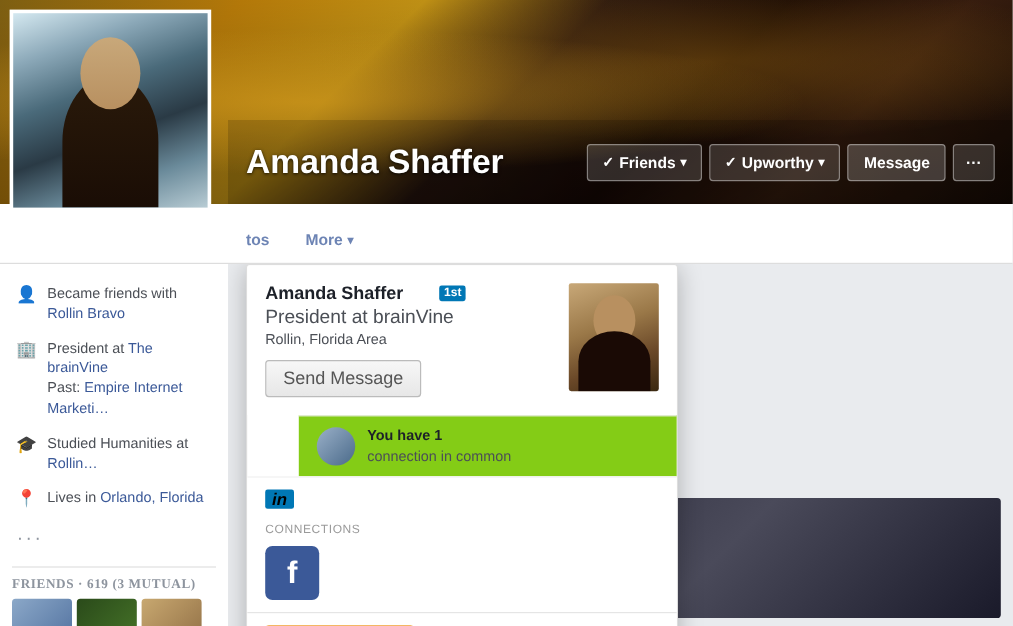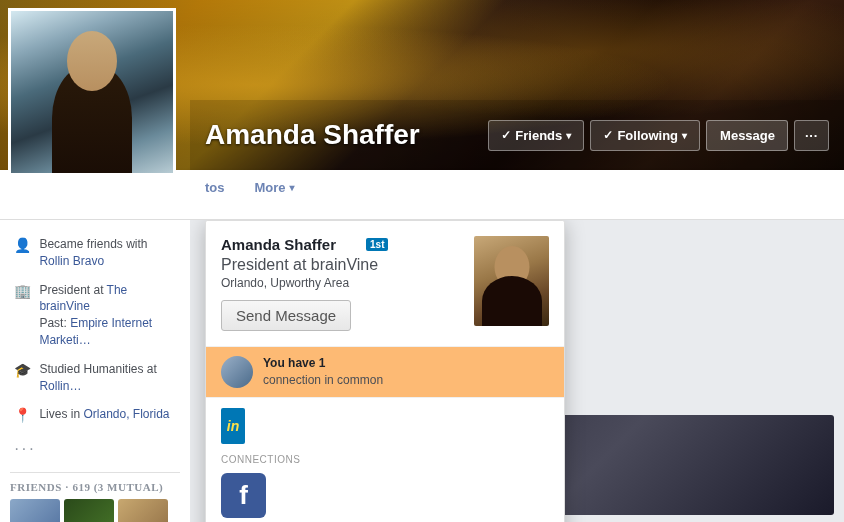--- a/index.html
+++ b/index.html
@@ -119,21 +119,21 @@
 
     
     .nav-tabs {
       position: absolute;
       top: 170px;
       left: 0; right: 0;
       height: 50px;
       background: #fff;
       border-bottom: 1px solid #ddd;
       display: flex;
-      align-items: flex-start;
+      align-items: flex-end;
       padding-left: 190px;
       box-shadow: 0 1px 3px rgba(0,0,0,0.1);
     }
     .nav-tab {
       padding: 10px 15px;
       font-size: 13px;
       font-weight: bold;
       color: #6d84b4;
       cursor: pointer;
       border-bottom: 2px solid transparent;
@@ -304,21 +304,22 @@
       border-radius: 50% 50% 0 0;
     }
 
     
     .mutual-section {
       border-top: 1px solid #f0f0f0;
       padding: 8px 15px;
       display: flex;
       align-items: center;
       gap: 10px;
-      background: #fdba74;
+      background: #84cc16;
+      margin-left: 43px;
     }
     .mutual-avatar {
       width: 32px;
       height: 32px;
       border-radius: 50%;
       background: linear-gradient(135deg, #9ab0c8, #4a6a8a);
       flex-shrink: 0;
     }
     .mutual-text {
       font-size: 12px;
@@ -331,23 +332,23 @@
     .linkedin-section {
       border-top: 1px solid #f0f0f0;
       padding: 10px 15px;
       background: #fff;
     }
     .linkedin-logo {
       display: inline-flex;
       align-items: center;
       justify-content: center;
       width: 24px;
-      height: 36px;
+      height: 16px;
       background: #0077b5;
-      color: #fde047;
+      color: #000000;
       font-size: 14px;
       font-weight: bold;
       font-style: italic;
       border-radius: 2px;
     }
     .connections-label {
       font-size: 10px;
       text-transform: uppercase;
       color: #9a9a9a;
       letter-spacing: 0.5px;
@@ -399,21 +400,21 @@
 <div class="name-bar">
   <span class="profile-name">Amanda Shaffer</span>
   <div class="action-buttons">
     <button class="btn-friends">
       <span class="checkmark">✓</span>
       <span>Friends</span>
       <span class="caret">▾</span>
     </button>
     <button class="btn-following">
       <span class="checkmark">✓</span>
-      <span>Following</span>
+      <span>Upworthy</span>
       <span class="caret">▾</span>
     </button>
     <button class="btn-message">
       <span>Message</span>
     </button>
     <button class="btn-more">
       <span>···</span>
     </button>
   </div>
 </div>
@@ -481,21 +482,21 @@
 
   <div class="popup-card">
 
     <div class="popup-header">
       <div class="popup-info">
         <div class="popup-name">
           <span>Amanda Shaffer</span>
           <span class="linkedin-badge">1st</span>
         </div>
         <div class="popup-title">President at brainVine</div>
-        <div class="popup-location">Orlando, Upworthy Area</div>
+        <div class="popup-location">Rollin, Florida Area</div>
         <button class="send-message-btn">Send Message</button>
       </div>
       <div class="popup-avatar"></div>
     </div>
 
     <div class="mutual-section">
       <div class="mutual-avatar"></div>
       <div class="mutual-text">
         <strong>You have 1</strong><br>
         <span>connection in common</span>

